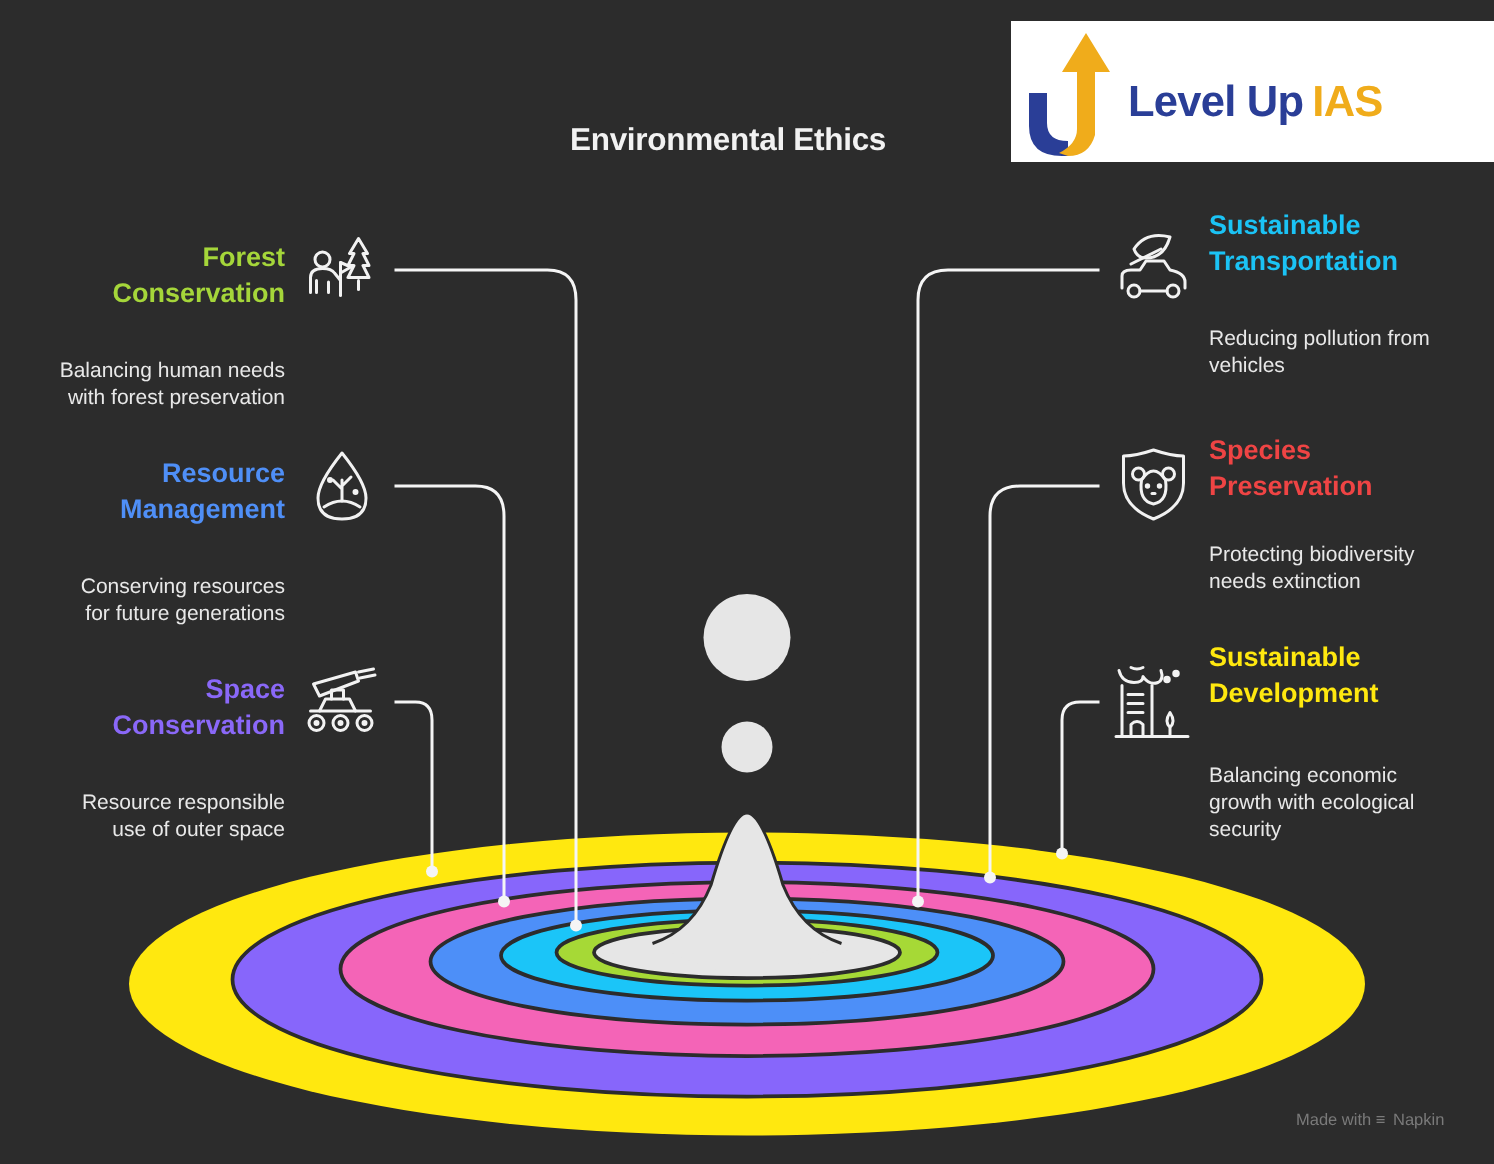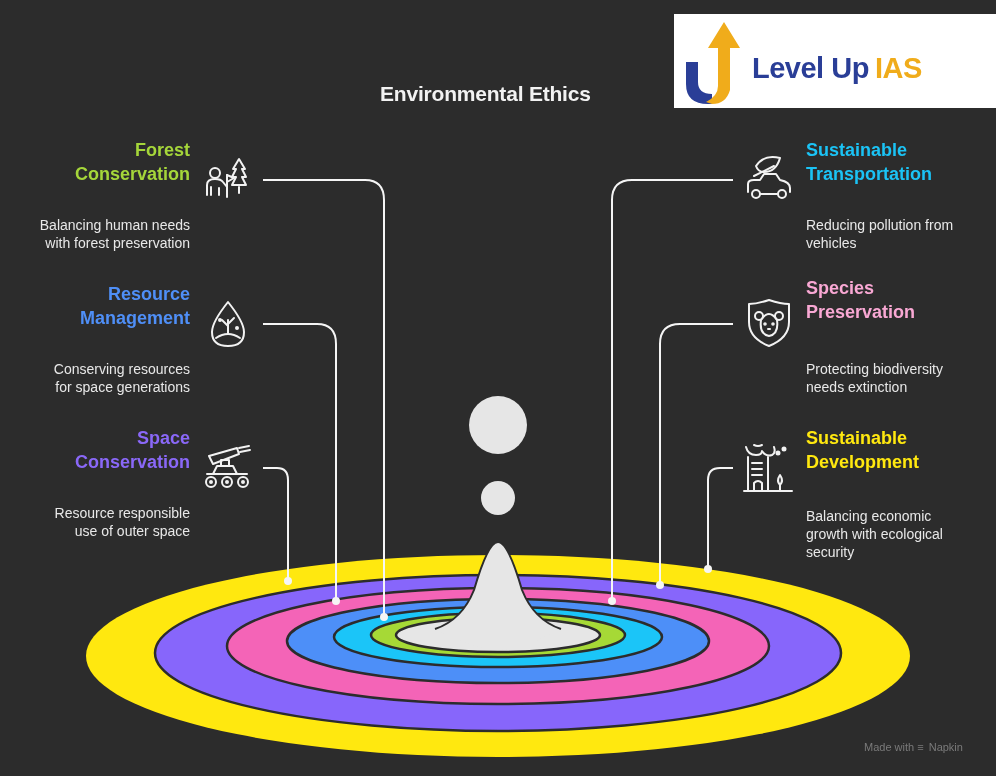--- a/index.html
+++ b/index.html
@@ -21,21 +21,21 @@
   }
   .logo-text .lvl { color: #2a3e97; }
   .logo-text .ias { color: #f0ac1b; margin-left: 6px; }
   .diagram { position: absolute; left: 0; top: 0; }
   .item-title {
     position: absolute; font-size: 18px; font-weight: bold; line-height: 24px;
   }
   .item-desc {
     position: absolute; font-size: 14px; color: #e8e8e8; line-height: 18px;
   }
-  .left .item-title, .left .item-desc { text-align: right; }
+  .left .item-title, .left .item-desc { text-align: right; margin-top: 21px; }
   .left .item-title { right: 806px; }
   .left .item-desc { right: 806px; }
   .right .item-title, .right .item-desc { left: 806px; text-align: left; }
   .footer {
     position: absolute; left: 864px; top: 741px; font-size: 11px; color: #7a7a7a; white-space: nowrap;
   }
   .footer .nap { margin-left: 2px; }
 </style>
 </head>
 <body>
@@ -163,21 +163,21 @@
     <div>Balancing human needs</div>
     <div>with forest preservation</div>
   </div>
 
   <div class="item-title" style="top:282px;color:#4f8ff7">
     <div>Resource</div>
     <div>Management</div>
   </div>
   <div class="item-desc" style="top:360px">
     <div>Conserving resources</div>
-    <div>for space generations</div>
+    <div>for future generations</div>
   </div>
 
   <div class="item-title" style="top:426px;color:#8a68f8">
     <div>Space</div>
     <div>Conservation</div>
   </div>
   <div class="item-desc" style="top:504px">
     <div>Resource responsible</div>
     <div>use of outer space</div>
   </div>
@@ -186,21 +186,21 @@
 <div class="right">
   <div class="item-title" style="top:138px;color:#1bc3f5">
     <div>Sustainable</div>
     <div>Transportation</div>
   </div>
   <div class="item-desc" style="top:216px">
     <div>Reducing pollution from</div>
     <div>vehicles</div>
   </div>
 
-  <div class="item-title" style="top:276px;color:#f9a8d4">
+  <div class="item-title" style="top:288px;color:#ef4444">
     <div>Species</div>
     <div>Preservation</div>
   </div>
   <div class="item-desc" style="top:360px">
     <div>Protecting biodiversity</div>
     <div>needs extinction</div>
   </div>
 
   <div class="item-title" style="top:426px;color:#ffe80f">
     <div>Sustainable</div>

